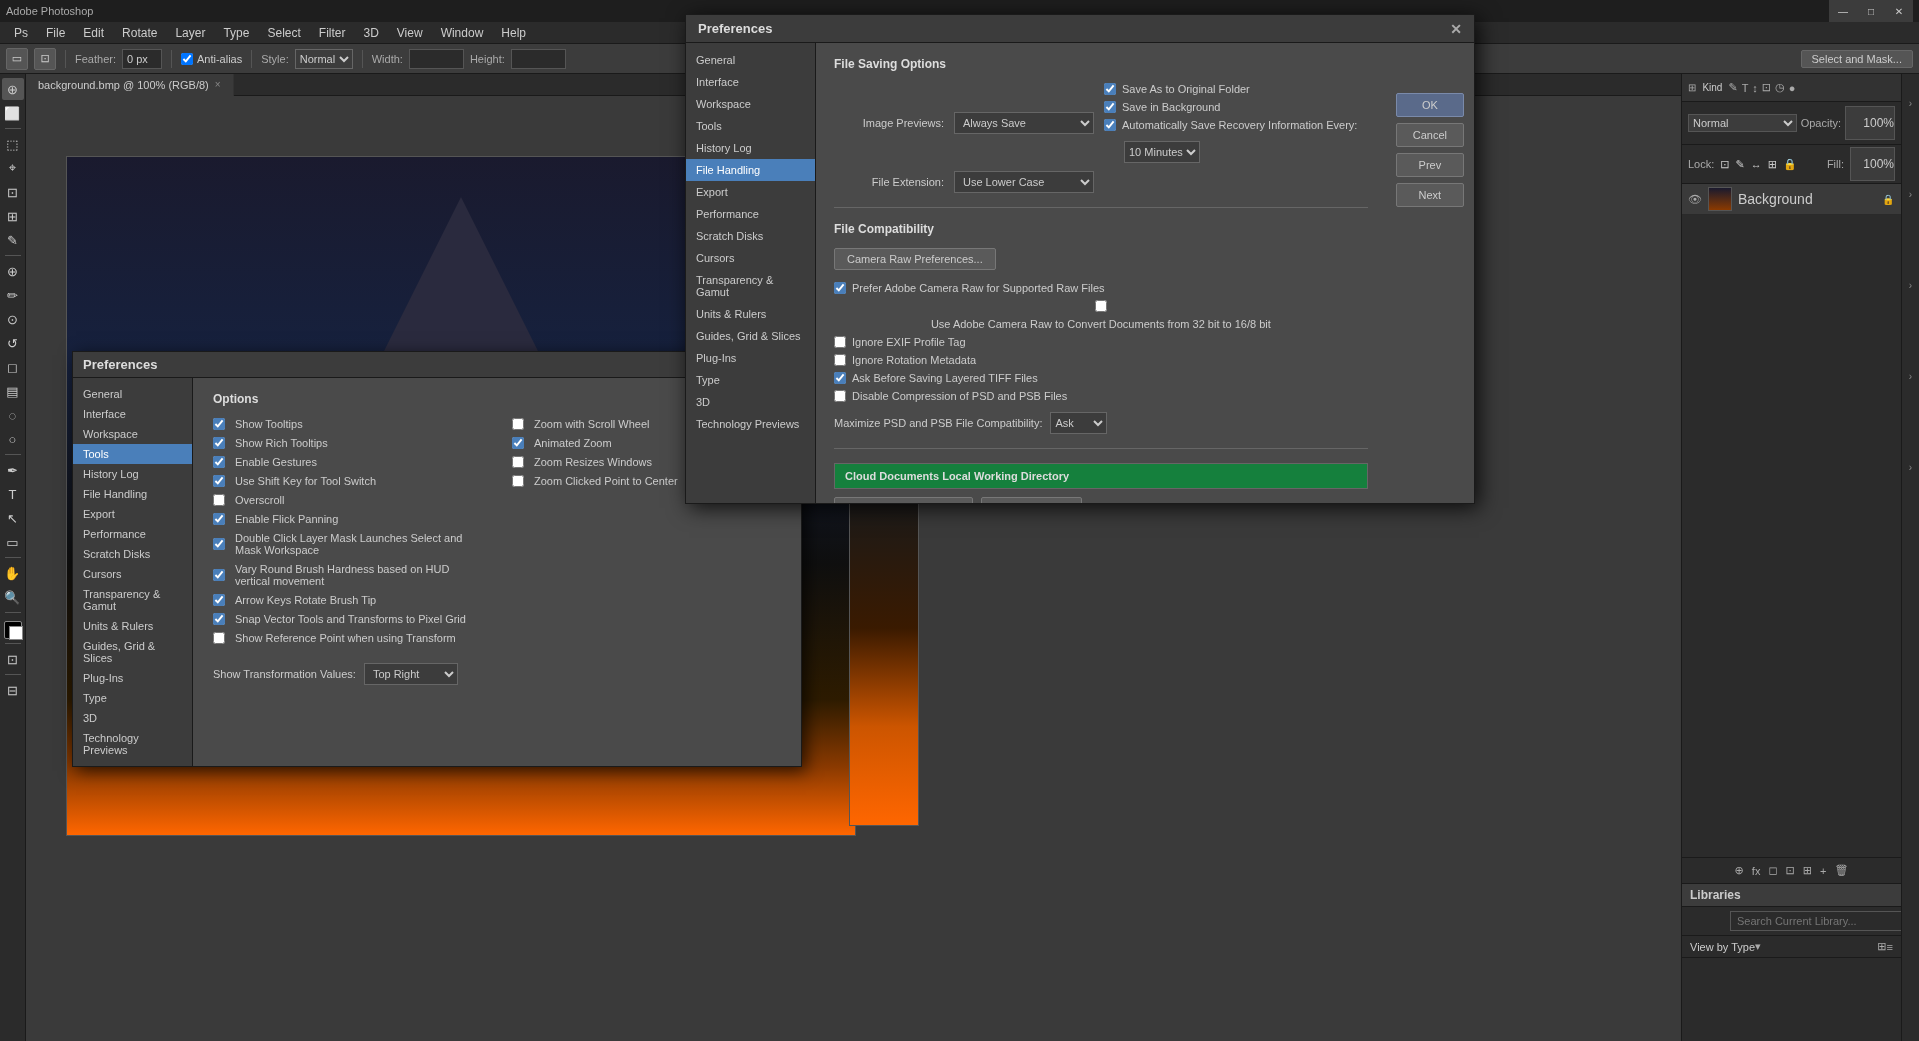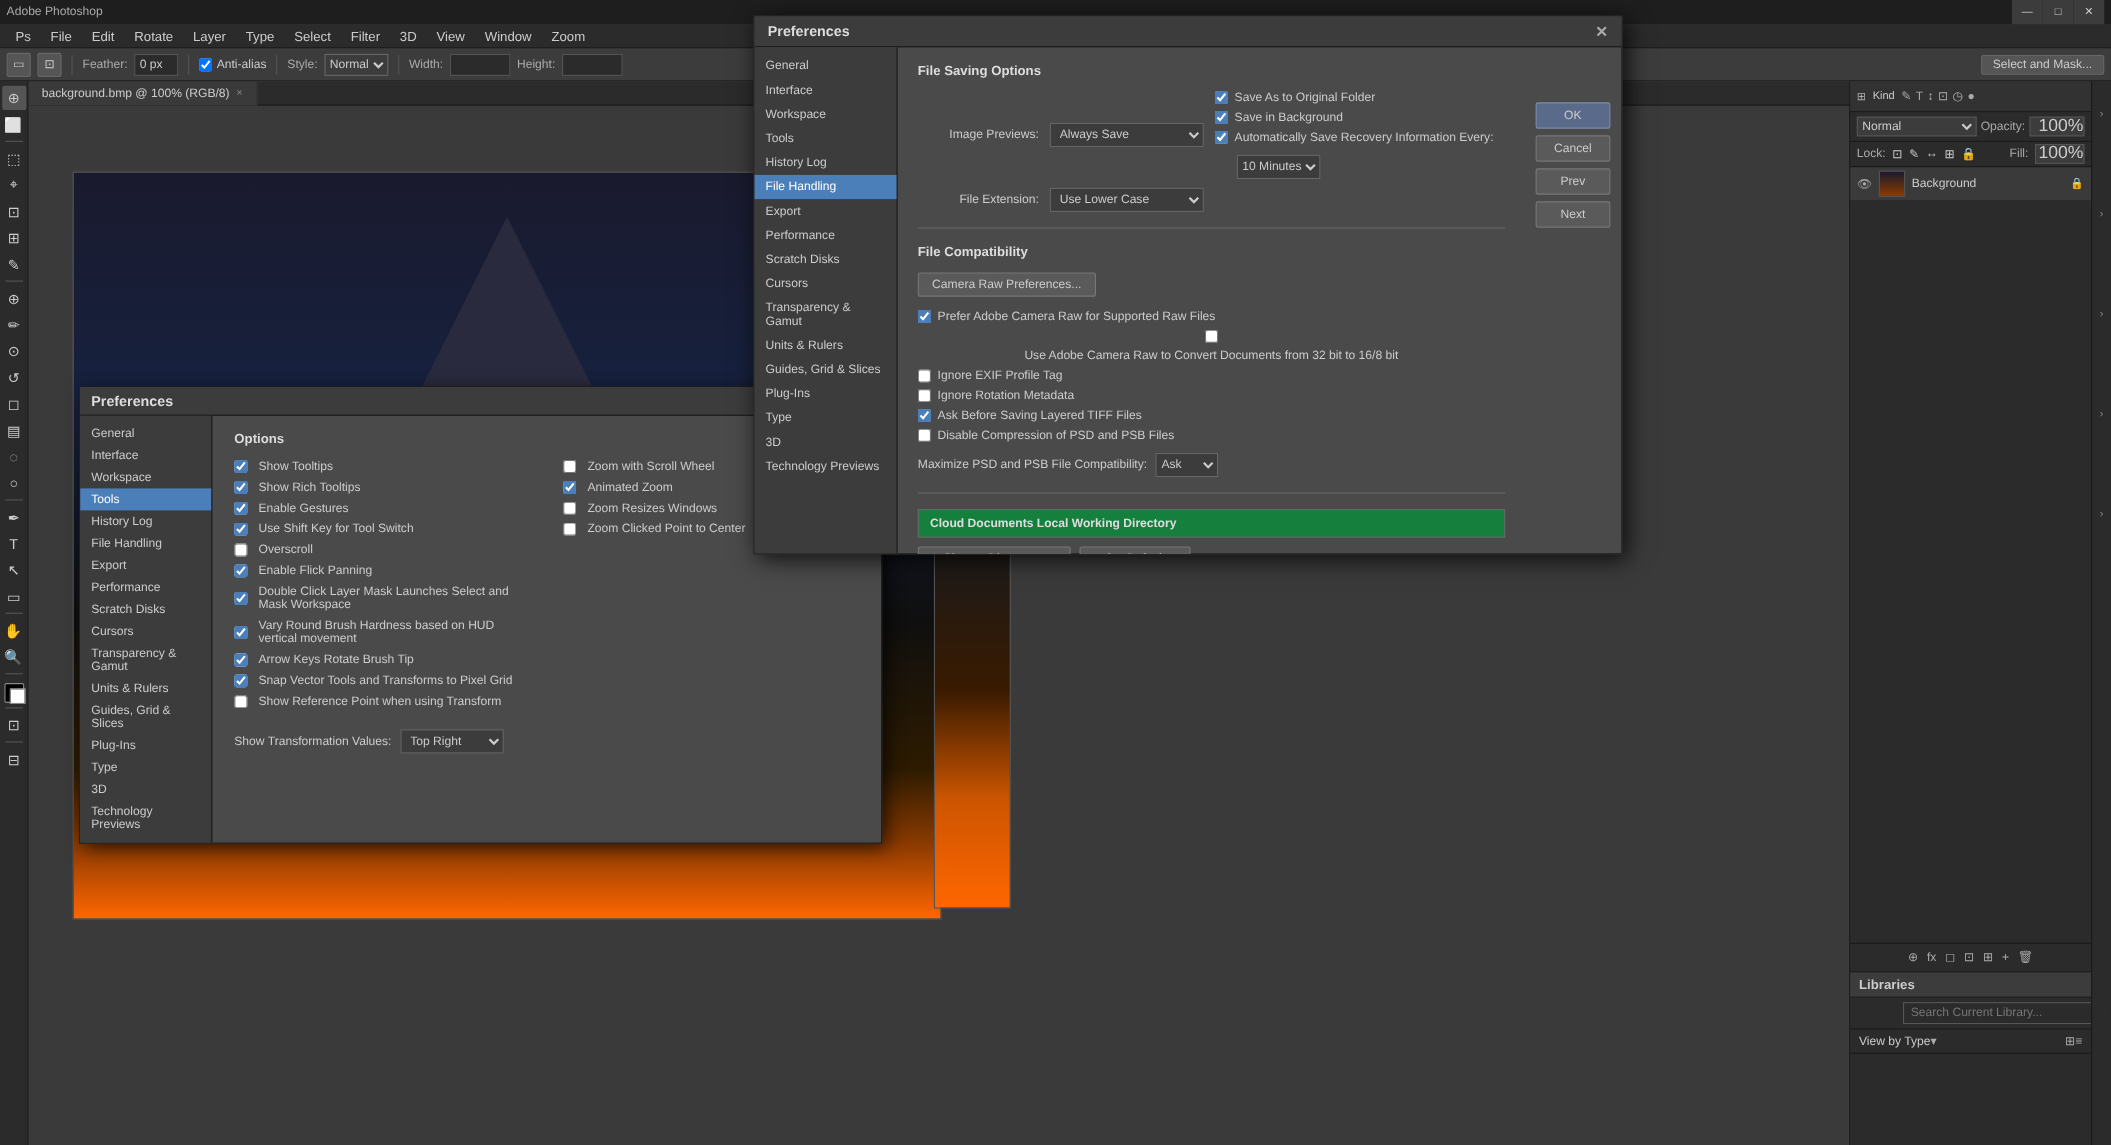--- a/index.html
+++ b/index.html
@@ -207,23 +207,23 @@
       border: 1px solid #555;
       color: #ccc;
       font-size: 11px;
       height: 18px;
       flex: 1;
     }
     .opacity-field {
       background: #3c3c3c;
       border: 1px solid #555;
       color: #ccc;
-      font-size: 16px;
+      font-size: 12px;
       width: 50px;
-      height: 18px;
+      height: 34px;
       text-align: right;
     }
     #layers-lock-row {
       display: flex;
       align-items: center;
       padding: 2px 6px;
       gap: 6px;
       border-bottom: 1px solid #1a1a1a;
       font-size: 11px;
     }
@@ -240,21 +240,21 @@
       background: #3a3a3a;
       border-bottom: 1px solid #2a2a2a;
     }
     .layer-eye { font-size: 11px; color: #aaa; cursor: pointer; }
     .layer-thumb {
       width: 24px;
       height: 24px;
       background: linear-gradient(180deg, #1a1a2e, #8b3a00);
       border: 1px solid #555;
     }
-    .layer-name { font-size: 11px; color: #ccc; flex: 1; }
+    .layer-name { font-size: 14px; color: #ccc; flex: 1; }
     .layer-lock { font-size: 10px; color: #aaa; }
     #layers-footer {
       height: 26px;
       background: #2b2b2b;
       display: flex;
       align-items: center;
       justify-content: center;
       gap: 8px;
       border-top: 1px solid #1a1a1a;
     }
@@ -627,21 +627,21 @@
   <span class="menu-item">File</span>
   <span class="menu-item">Edit</span>
   <span class="menu-item">Rotate</span>
   <span class="menu-item">Layer</span>
   <span class="menu-item">Type</span>
   <span class="menu-item">Select</span>
   <span class="menu-item">Filter</span>
   <span class="menu-item">3D</span>
   <span class="menu-item">View</span>
   <span class="menu-item">Window</span>
-  <span class="menu-item">Zoom</span>
+  <span class="menu-item">Help</span>
 </div>
 
 <div id="toolbar-row">
   <button class="toolbar-btn" style="width:22px;height:22px;padding:0;">▭</button>
   <button class="toolbar-btn" style="width:22px;height:22px;padding:0;">⊡</button>
   <span class="toolbar-separator"></span>
   <span class="toolbar-label">Feather:</span>
   <input class="toolbar-field" value="0 px" style="">
   <span class="toolbar-separator"></span>
   <label style="display:flex;align-items:center;gap:4px;font-size:11px;color:#ccc;">

